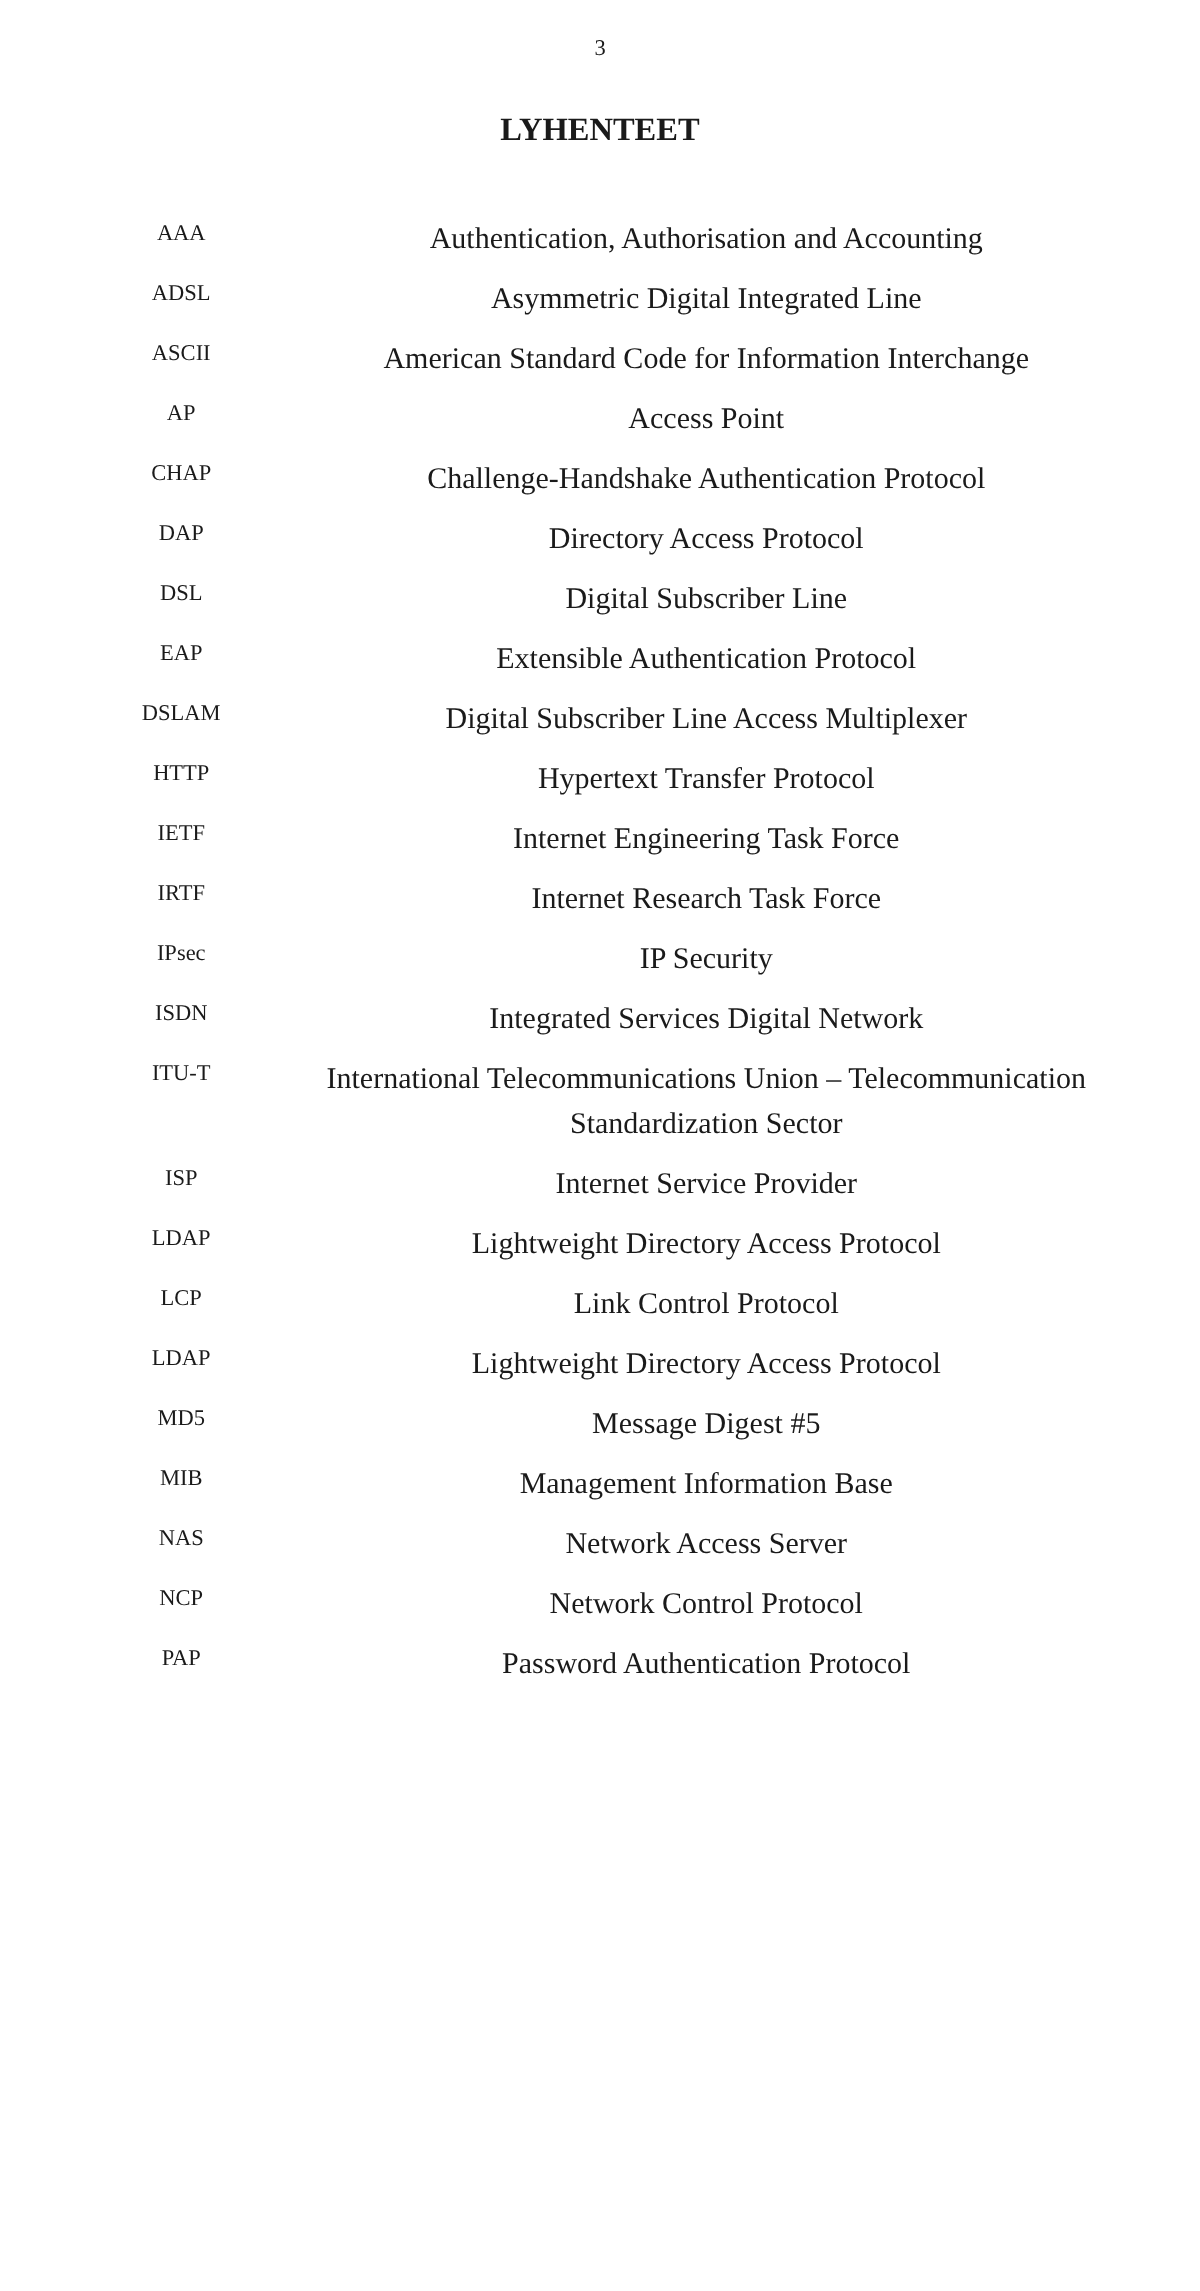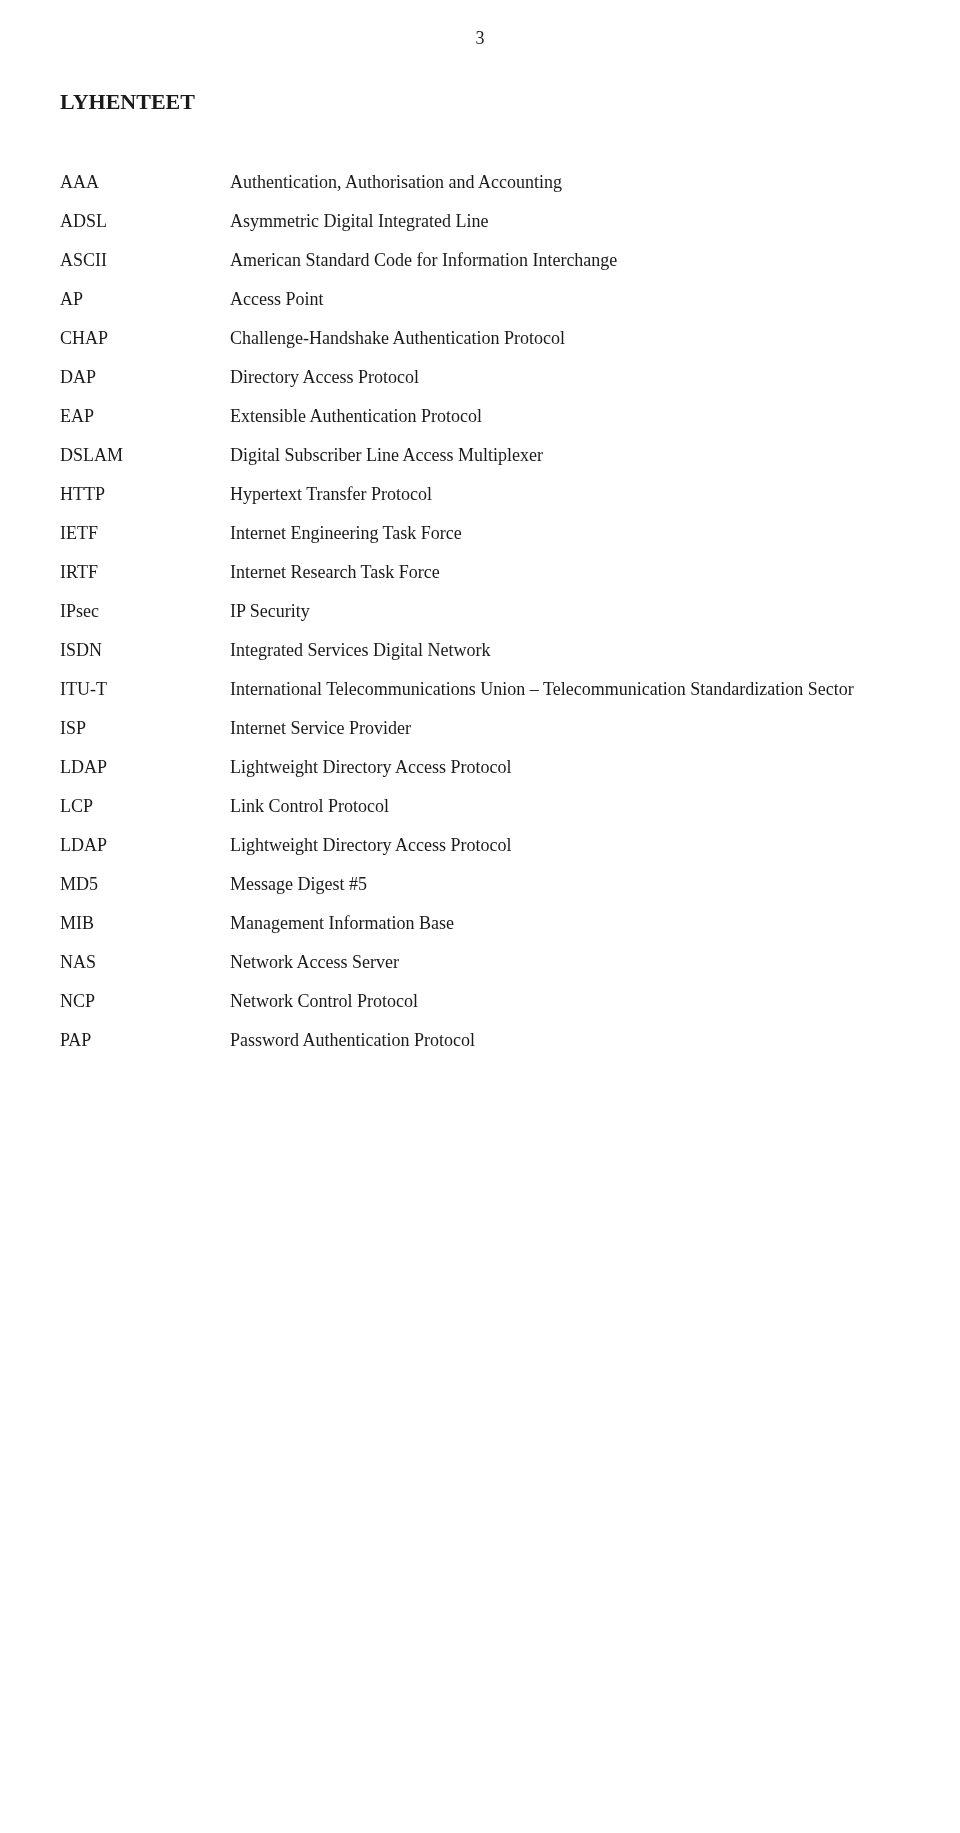--- a/index.html
+++ b/index.html
@@ -23,48 +23,50 @@
       padding-top: 28px;
       font-size: 18px;
       margin-bottom: 40px;
     }
 
     .page-content {
       padding: 0 60px 60px 60px;
     }
 
     .section-title {
-      font-size: 22px;
+      font-size: 26px;
       font-weight: bold;
       margin-bottom: 48px;
       margin-top: 8px;
+      text-align: center;
     }
 
     .abbr-table {
       width: 100%;
       border-collapse: collapse;
     }
 
     .abbr-table tr td {
       padding: 6px 0;
       vertical-align: top;
       line-height: 1.5;
+      text-align: center;
     }
 
     .abbr-col {
       width: 170px;
       font-weight: normal;
       font-family: "Times New Roman", Times, serif;
       font-size: 18px;
       vertical-align: top;
     }
 
     .def-col {
       font-family: "Times New Roman", Times, serif;
-      font-size: 18px;
+      font-size: 24px;
       vertical-align: top;
     }
   </style>
 </head>
 <body>
 
 <div class="page-number">3</div>
 
 <div class="page-content">
   <div class="section-title">LYHENTEET</div>
@@ -87,20 +89,24 @@
           <td class="abbr-col">AP</td>
           <td class="def-col">Access Point</td>
         </tr>
         <tr>
           <td class="abbr-col">CHAP</td>
           <td class="def-col">Challenge-Handshake Authentication Protocol</td>
         </tr>
         <tr>
           <td class="abbr-col">DAP</td>
           <td class="def-col">Directory Access Protocol</td>
+        </tr>
+        <tr>
+          <td class="abbr-col">DSL</td>
+          <td class="def-col">Digital Subscriber Line</td>
         </tr>
         <tr>
           <td class="abbr-col">EAP</td>
           <td class="def-col">Extensible Authentication Protocol</td>
         </tr>
         <tr>
           <td class="abbr-col">DSLAM</td>
           <td class="def-col">Digital Subscriber Line Access Multiplexer</td>
         </tr>
         <tr>

